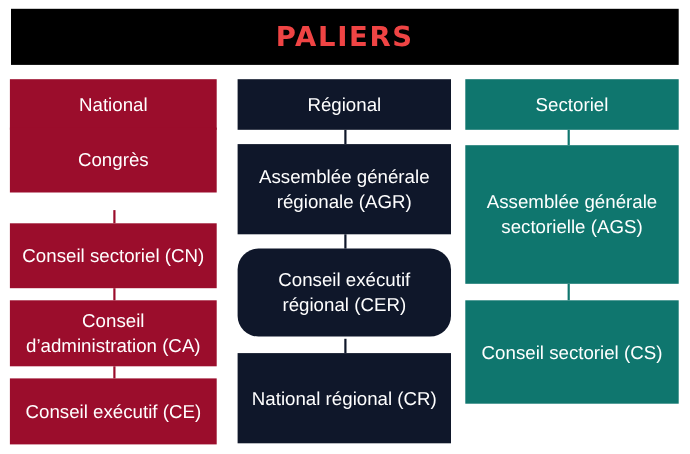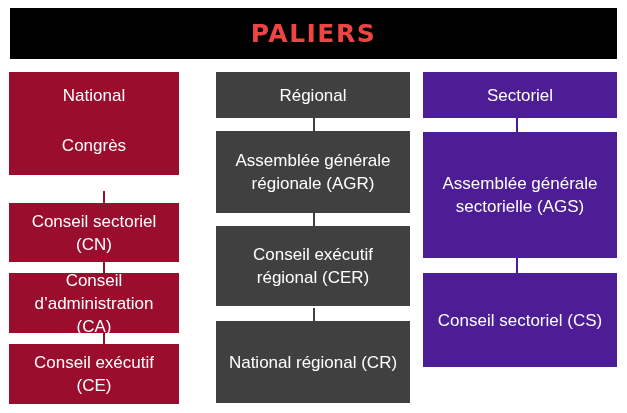--- a/index.html
+++ b/index.html
@@ -13,26 +13,26 @@
     }
     .header-title {
       color: #ef4444; font-family: "DejaVu Sans", sans-serif; font-weight: bold;
       font-size: 25px; letter-spacing: 1.5px;
     }
     .box {
       position: absolute; display: flex; align-items: center; justify-content: center;
       text-align: center; color: #ffffff; font-size: 17px; line-height: 23px;
       box-sizing: border-box; padding: 0 6px; white-space: pre-line;
     }
-    .col-national { left: 9px; width: 170px; }
+    .col-national { left: 9px; width: 188px; }
     .col-regional { left: 216px; width: 194px; }
     .col-sectoriel { left: 423px; width: 194px; }
     .c-national { background: #9b0d2c; }
-    .c-regional { background: #404040; }
-    .c-sectoriel { background: #4c1d95; }
+    .c-regional { background: #0f172a; }
+    .c-sectoriel { background: #0f766e; }
     .connector { position: absolute; width: 2px; }
   </style>
 </head>
 <body>
 
 <div class="header">
   <span class="header-title">PALIERS</span>
 </div>
 
 <div class="box col-national c-national" style="top:72px;height:46px;">National</div>
@@ -44,21 +44,21 @@
 <div class="box col-national c-national" style="top:273px;height:60px;">Conseil
 d’administration (CA)</div>
 <div class="connector c-national" style="left:103px;top:333px;height:11px;"></div>
 <div class="box col-national c-national" style="top:344px;height:60px;">Conseil exécutif (CE)</div>
 
 <div class="box col-regional c-regional" style="top:72px;height:46px;">Régional</div>
 <div class="connector c-regional" style="left:313px;top:118px;height:13px;"></div>
 <div class="box col-regional c-regional" style="top:131px;height:82px;">Assemblée générale
 régionale (AGR)</div>
 <div class="connector c-regional" style="left:313px;top:213px;height:13px;"></div>
-<div class="box col-regional c-regional" style="top:226px;height:80px;">Conseil exécutif
+<div class="box col-regional c-regional" style="top:226px;height:80px;border-radius:19px;">Conseil exécutif
 régional (CER)</div>
 <div class="connector c-regional" style="left:313px;top:308px;height:13px;"></div>
 <div class="box col-regional c-regional" style="top:321px;height:82px;">National régional (CR)</div>
 
 <div class="box col-sectoriel c-sectoriel" style="top:72px;height:46px;">Sectoriel</div>
 <div class="connector c-sectoriel" style="left:516px;top:118px;height:14px;"></div>
 <div class="box col-sectoriel c-sectoriel" style="top:132px;height:126px;">Assemblée générale
 sectorielle (AGS)</div>
 <div class="connector c-sectoriel" style="left:516px;top:258px;height:15px;"></div>
 <div class="box col-sectoriel c-sectoriel" style="top:273px;height:94px;">Conseil sectoriel (CS)</div>

